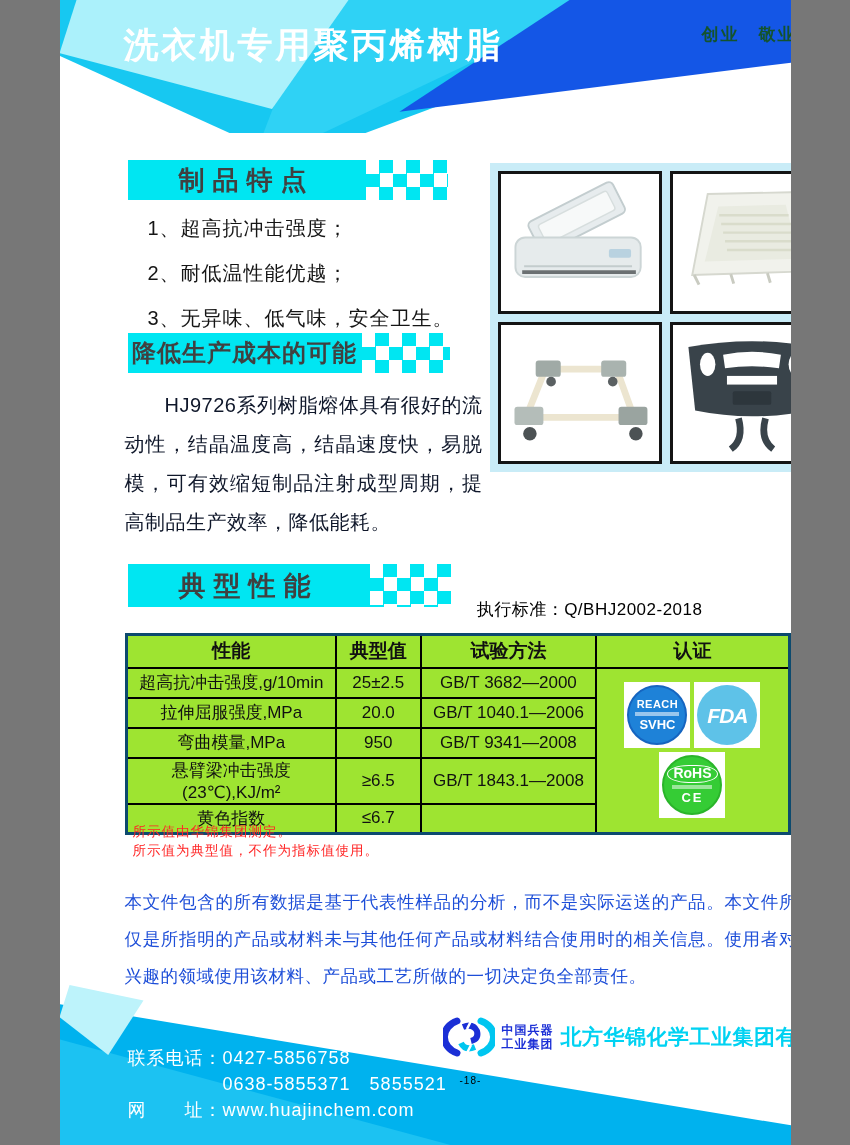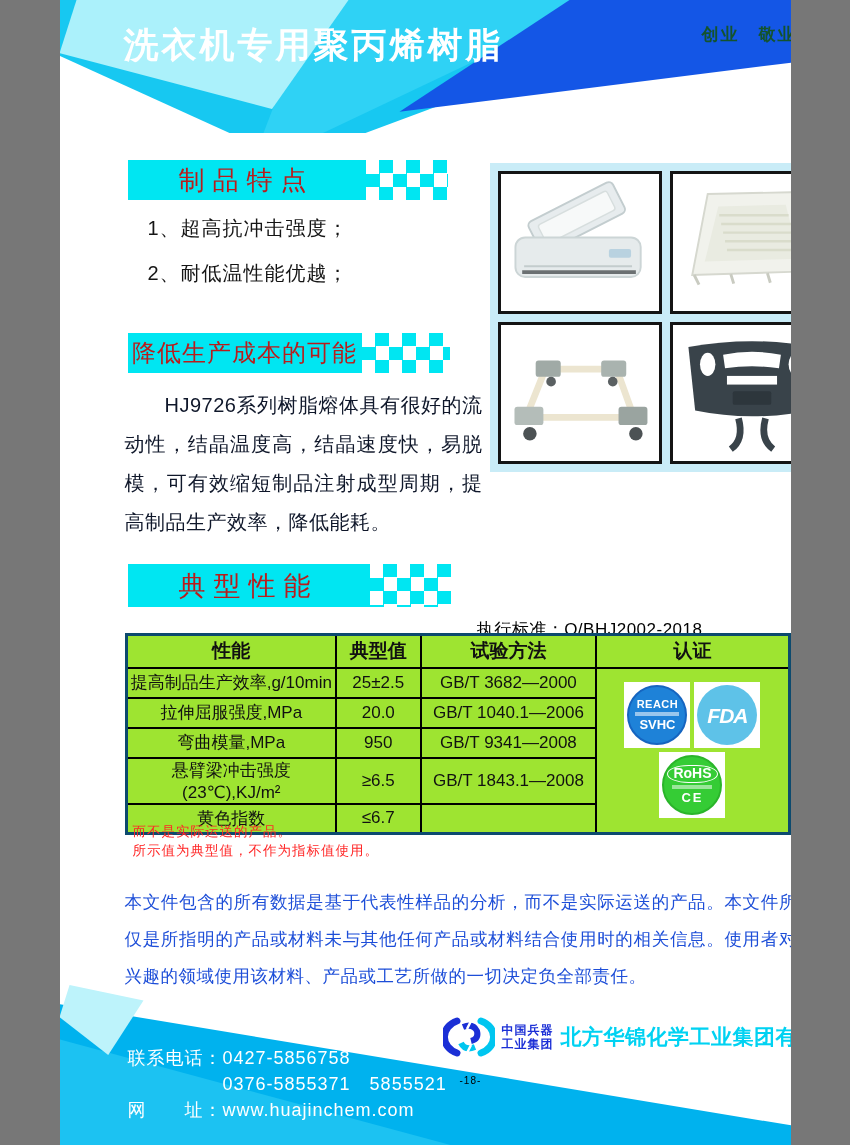--- a/index.html
+++ b/index.html
@@ -16,21 +16,21 @@
   .header .shape{position:absolute;inset:0;}
   .h-cyan{background:var(--hdr-cyan);clip-path:polygon(0 0,78% 0,36% 100%,20% 100%,0 42%);}
   .h-cyan2{background:#2fd2f5;clip-path:polygon(30% 0,64% 0,31% 100%,24% 100%);}
   .h-pale{background:var(--hdr-pale);clip-path:polygon(2% 0,34% 0,25% 82%,0 40%);}
   .h-blue{background:var(--hdr-blue);clip-path:polygon(60% 0,100% 0,100% 36%,40% 84%);}
   .h-title{position:absolute;left:64px;top:22px;font-size:35px;font-weight:bold;color:#fff;letter-spacing:3px;}
   .h-slogan{position:absolute;right:56px;top:23px;font-size:17px;color:#14532d;letter-spacing:2px;font-weight:bold;}
 
   
   .band-row{position:absolute;display:flex;align-items:stretch;}
-  .band{background:var(--aqua);color:#b91c1c;font-weight:normal;display:flex;align-items:center;justify-content:center;}
+  .band{background:var(--aqua);color:#404040;font-weight:bold;display:flex;align-items:center;justify-content:center;}
   .checker{background:conic-gradient(var(--aqua) 0 90deg,#fff 0 180deg,var(--aqua) 0 270deg,#fff 0);background-size:27px 27px;}
   #band-features{left:68px;top:160px;}
   #band-features .band{width:238px;height:40px;font-size:26px;letter-spacing:8px;}
   #band-features .checker{width:82px;height:40px;}
   #band-cost{left:68px;top:333px;}
   #band-cost .band{width:234px;height:40px;font-size:24px;letter-spacing:1px;}
   #band-cost .checker{width:88px;height:40px;}
   #band-perf{left:68px;top:564px;}
   #band-perf .band{width:242px;height:43px;font-size:27px;letter-spacing:8px;}
   #band-perf .checker{width:81px;height:43px;}
@@ -41,21 +41,21 @@
   .cost-par{position:absolute;left:65px;top:386px;width:358px;font-size:20px;color:#0f172a;
             line-height:39px;text-align:justify;text-indent:2em;letter-spacing:0.5px;}
 
   
   .photo-panel{position:absolute;left:430px;top:163px;width:352px;height:309px;background:var(--panel-blue);
                display:grid;grid-template-columns:1fr 1fr;grid-template-rows:1fr 1fr;gap:8px;padding:8px;}
   .photo{background:#fff;border:3px solid #141414;overflow:hidden;display:flex;align-items:center;justify-content:center;}
   .photo svg{width:100%;height:100%;}
 
   
-  .standard{position:absolute;right:88px;top:598px;font-size:17px;color:#000;letter-spacing:0.5px;margin-top:20px;}
+  .standard{position:absolute;right:88px;top:598px;font-size:17px;color:#000;letter-spacing:0.5px;}
 
   
   .perf-table{position:absolute;left:65px;top:633px;border-collapse:collapse;background:var(--tbl-green);
               border:3px solid #0c4a6e;table-layout:fixed;}
   .perf-table td,.perf-table th{border:2px solid #000;text-align:center;vertical-align:middle;
               color:#111;font-weight:normal;padding:0 2px;}
   .perf-table th{height:33px;font-size:19px;font-weight:bold;}
   .perf-table td{height:30px;font-size:17px;}
   .col-prop{width:228px;}.col-val{width:89px;}.col-meth{width:196px;}.col-cert{width:209px;}
   .cert-cell{vertical-align:middle;}
@@ -106,20 +106,21 @@
     <div class="h-slogan">创业　敬业　专业</div>
   </div>
 
   <div class="band-row" id="band-features">
     <div class="band">制品特点</div>
     <div class="checker"></div>
   </div>
   <ul class="features-list">
     <li>1、超高抗冲击强度；</li>
     <li>2、耐低温性能优越；</li>
+    <li>3、无异味、低气味，安全卫生。</li>
   </ul>
 
   <div class="band-row" id="band-cost">
     <div class="band">降低生产成本的可能</div>
     <div class="checker"></div>
   </div>
   <p class="cost-par">HJ9726系列树脂熔体具有很好的流动性，结晶温度高，结晶速度快，易脱模，可有效缩短制品注射成型周期，提高制品生产效率，降低能耗。</p>
 
   <div class="photo-panel">
     <div class="photo">
@@ -178,21 +179,21 @@
 
   <table class="perf-table">
     <tbody>
         <tr>
       <th class="col-prop">性能</th>
       <th class="col-val">典型值</th>
       <th class="col-meth">试验方法</th>
       <th class="col-cert">认证</th>
     </tr>
     <tr>
-      <td>提高制品生产效率,g/10min</td>
+      <td>超高抗冲击强度,g/10min</td>
       <td>25±2.5</td>
       <td>GB/T 3682—2000</td>
       <td class="cert-cell" rowspan="5">
         <div class="cert-wrap">
           <div class="badge-tile">
             <div class="badge badge-reach">
               <span class="b-top">REACH</span>
               <span class="b-bar"></span>
               <span class="b-bot">SVHC</span>
             </div>
@@ -227,21 +228,21 @@
     </tr>
     <tr>
       <td>黄色指数</td>
       <td>≤6.7</td>
       <td></td>
     </tr>
   </tbody>
     </table>
 
   <div class="notes">
-    <div>而不是实际运送的产品。</div>
+    <div>所示值由华锦集团测定。</div>
     <div>所示值为典型值，不作为指标值使用。</div>
   </div>
 
   <p class="disclaimer">本文件包含的所有数据是基于代表性样品的分析，而不是实际运送的产品。本文件所含信息仅是所指明的产品或材料未与其他任何产品或材料结合使用时的相关信息。使用者对在其感兴趣的领域使用该材料、产品或工艺所做的一切决定负全部责任。</p>
 
   <div class="footer">
     <div class="shape f-cyan"></div>
     <div class="shape f-cyan2"></div>
     <div class="f-pale"></div>
 
@@ -255,20 +256,20 @@
       </svg>
       <div class="logo-org">
         <div>中国兵器</div>
         <div>工业集团</div>
       </div>
       <div class="company">北方华锦化学工业集团有限公司</div>
     </div>
 
     <div class="contact">
       <div>联系电话：0427-5856758</div>
-      <div class="indent">0376-5855371　5855521</div>
+      <div class="indent">0638-5855371　5855521</div>
       <div>网　　址：www.huajinchem.com</div>
     </div>
 
     <div class="page-num">-18-</div>
   </div>
 
 </div>
 
 </body></html>

